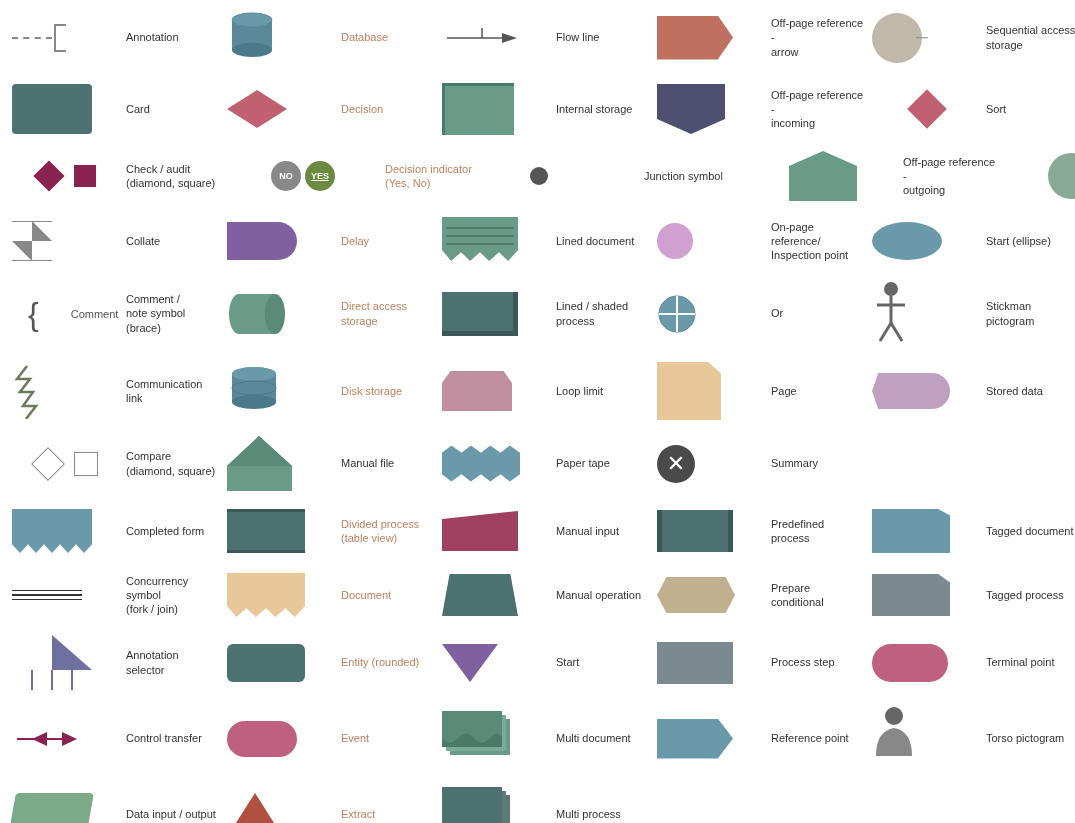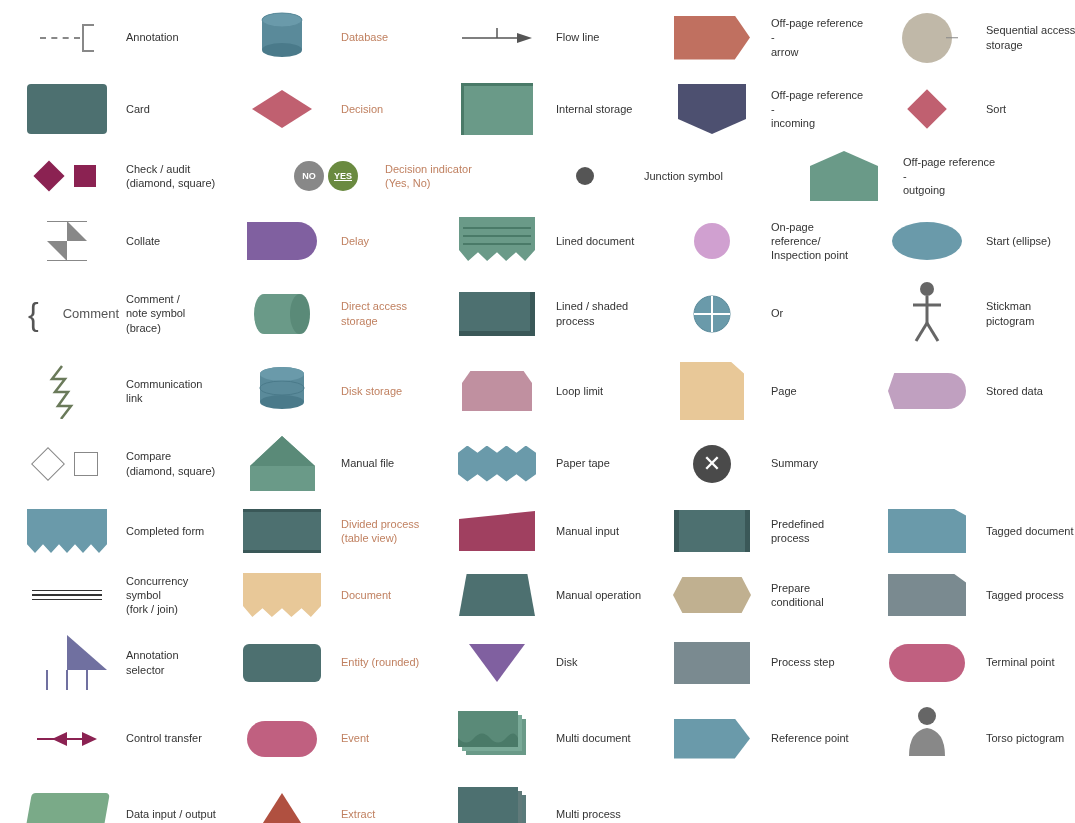--- a/index.html
+++ b/index.html
@@ -16,21 +16,21 @@
       display: flex;
       align-items: center;
       padding: 6px 4px;
       min-height: 60px;
     }
     .shape-area {
       width: 110px;
       min-width: 110px;
       display: flex;
       align-items: center;
-      justify-content: center;
+      justify-content: flex-start;
     }
     .label {
       flex: 1;
       font-size: 11px;
       color: #333;
       padding-left: 4px;
       line-height: 1.3;
     }
     .label.colored { color: #c08060; }
 
@@ -484,21 +484,21 @@
       </div>
       <div class="label">Start (ellipse)</div>
     </div>
   </div>
 
   <div style="display:grid; grid-template-columns: 215px 215px 215px 215px 215px; padding:2px 8px;">
 
     <div class="cell">
       <div class="shape-area" style="justify-content:flex-start; padding-left:16px;">
         <span class="brace">{</span>
-        <span style="font-size:13px; margin-left:4px; color:#555;padding-left:20px;">Comment</span>
+        <span style="font-size:11px; margin-left:12px; color:#555;padding-left:20px;">Comment</span>
       </div>
       <div class="label">Comment /<br>note symbol (brace)</div>
     </div>
 
     <div class="cell">
       <div class="shape-area">
         <svg viewBox="0 0 60 48" width="60" height="48">
           <ellipse cx="12" cy="24" rx="10" ry="20" fill="#6a9a88"></ellipse>
           <rect x="12" y="4" width="36" height="40" fill="#6a9a88"></rect>
           <ellipse cx="48" cy="24" rx="10" ry="20" fill="#5a8a78"></ellipse>
@@ -721,21 +721,21 @@
       <div class="shape-area">
         <div class="entity-rounded"></div>
       </div>
       <div class="label colored">Entity (rounded)</div>
     </div>
 
     <div class="cell">
       <div class="shape-area">
         <div class="merge-tri"></div>
       </div>
-      <div class="label">Disk</div>
+      <div class="label">Start</div>
     </div>
 
     <div class="cell">
       <div class="shape-area">
         <div class="process-step"></div>
       </div>
       <div class="label">Process step</div>
     </div>
 
     <div class="cell">

